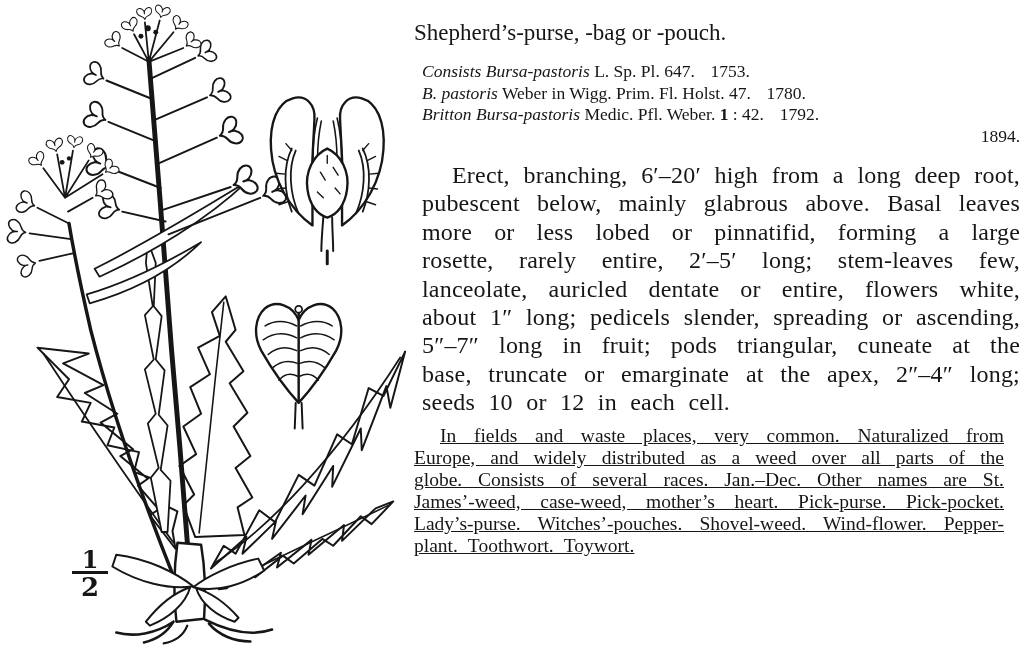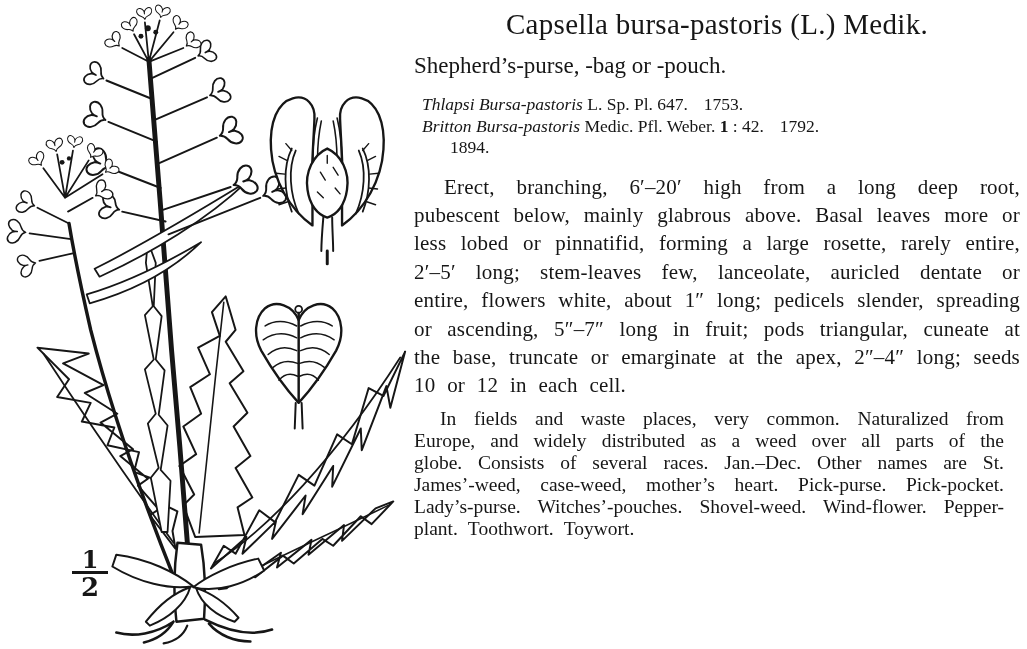--- a/index.html
+++ b/index.html
@@ -21,28 +21,28 @@
     margin:0; font-size:29px; font-weight:normal; text-align:center;
     letter-spacing:0.3px; white-space:nowrap;
   }
   .col h2 {
     margin:12px 0 0 0; font-size:23px; font-weight:normal; text-align:left;
   }
   .syn { margin-top:15px; padding-left:8px; font-size:17.5px; line-height:21.5px; }
   .syn .sp { font-style:italic; }
   .syn .vol { font-weight:bold; }
   .syn .yr { margin-left:0.9em; }
-  .syn-carry { padding-left:28px; }
+  .syn-carry { padding-left:28px;text-align:right; }
   .desc {
-    margin:14px 0 0 0; font-size:21px; line-height:28.4px;
+    margin:14px 0 0 8px; font-size:24px; line-height:28.4px;
     text-align:justify; text-indent:30px; word-spacing:0.30em; letter-spacing:0.2px;
   }
   .habitat {
     margin:8px 16px 0 0; font-size:19.5px; line-height:22px;
-    text-align:justify; text-indent:26px; word-spacing:0.28em;
+    text-align:justify; text-indent:26px; word-spacing:0.28em;text-decoration:underline;
   }
 </style>
 </head>
 <body>
 
 <div class="page">
 
   <div class="figure-wrap">
     <svg viewBox="0 0 420 649" width="414" height="649">
       <defs>
@@ -161,25 +161,25 @@
       </g>
     </svg>
 
     <div class="frac">
       <div class="num">1</div>
       <div class="den">2</div>
     </div>
   </div>
 
   <div class="col">
-    <h1>Capsella bursa-pastoris (L.) Medik.</h1>
     <h2>Shepherd’s-purse, -bag or -pouch.</h2>
 
     <div class="syn">
-      <div><span class="sp">Thlapsi Bursa-pastoris</span><span> L. Sp. Pl. 647.</span><span class="vol"></span><span></span><span class="yr">1753.</span></div>
+      <div><span class="sp">Consists Bursa-pastoris</span><span> L. Sp. Pl. 647.</span><span class="vol"></span><span></span><span class="yr">1753.</span></div>
+      <div><span class="sp">B. pastoris</span><span> Weber in Wigg. Prim. Fl. Holst. 47.</span><span class="vol"></span><span></span><span class="yr">1780.</span></div>
       <div><span class="sp">Britton Bursa-pastoris</span><span> Medic. Pfl. Weber. </span><span class="vol">1</span><span> : 42.</span><span class="yr">1792.</span></div>
       <div class="syn-carry">1894.</div>
     </div>
 
     <p class="desc">Erect, branching, 6′–20′ high from a long deep root, pubescent below, mainly glabrous above. Basal leaves more or less lobed or pinnatifid, forming a large rosette, rarely entire, 2′–5′ long; stem-leaves few, lanceolate, auricled dentate or entire, flowers white, about 1″ long; pedicels slender, spreading or ascending, 5″–7″ long in fruit; pods triangular, cuneate at the base, truncate or emarginate at the apex, 2″–4″ long; seeds 10 or 12 in each cell.</p>
     <p class="habitat">In fields and waste places, very common. Naturalized from Europe, and widely distributed as a weed over all parts of the globe. Consists of several races. Jan.–Dec. Other names are St. James’-weed, case-weed, mother’s heart. Pick-purse. Pick-pocket. Lady’s-purse. Witches’-pouches. Shovel-weed. Wind-flower. Pepper-plant. Toothwort. Toywort.</p>
   </div>
 
 </div>
 

